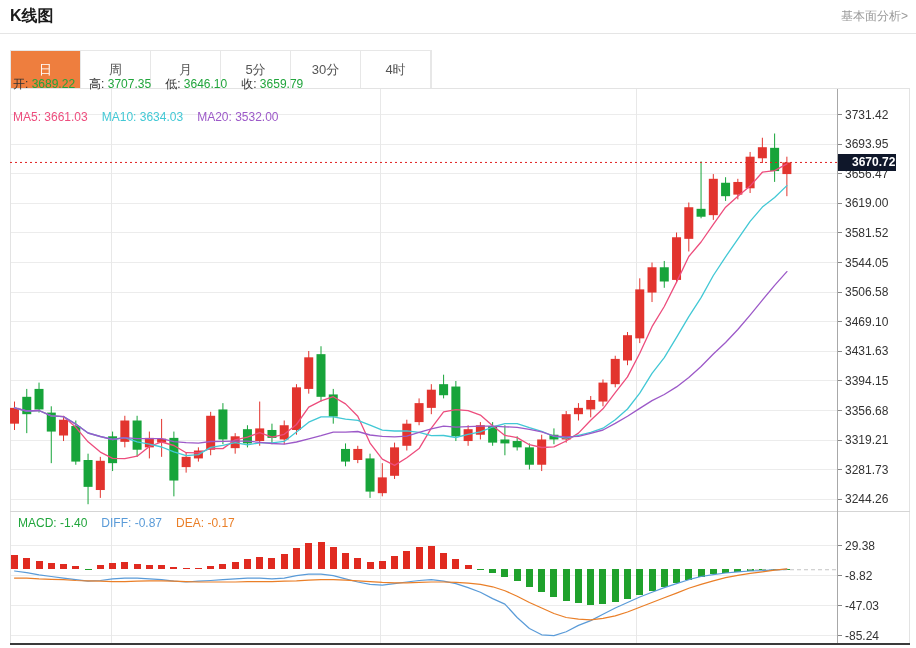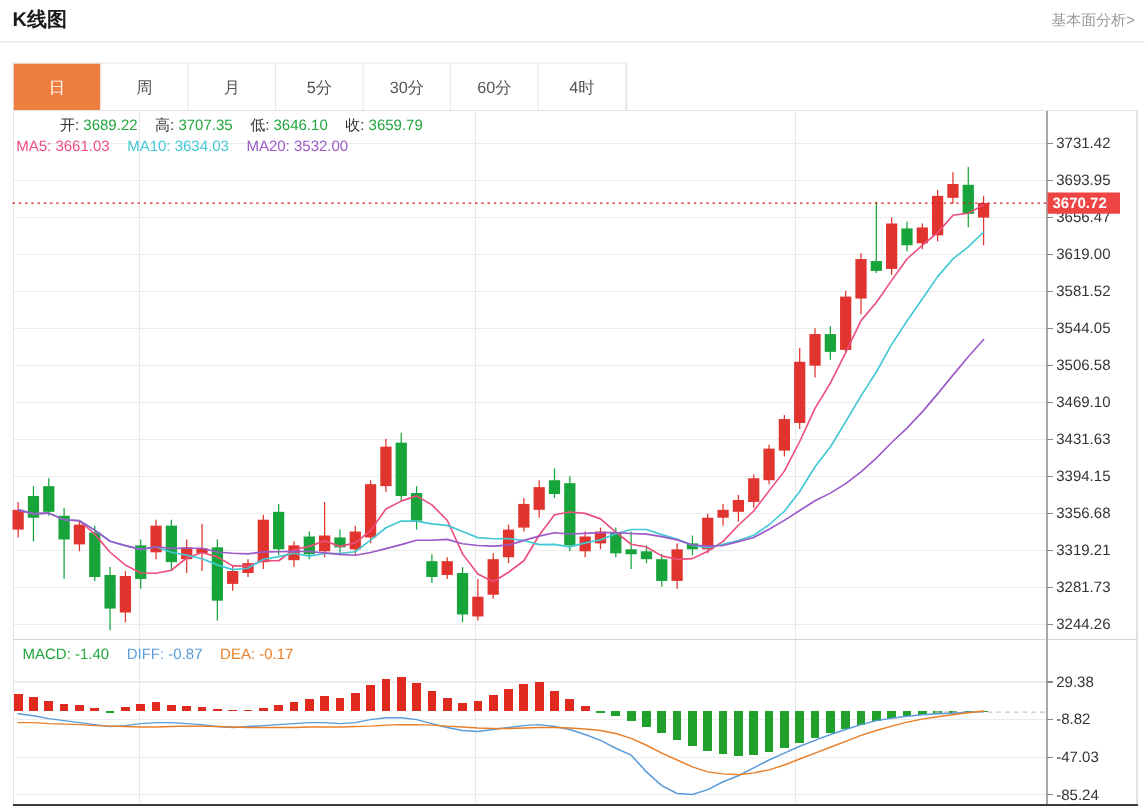--- a/index.html
+++ b/index.html
@@ -19,45 +19,44 @@
 
   #tab-bar { position:absolute; left:10px; top:50px; height:38px; display:flex;
              border:1px solid #e7e7e7; border-bottom:none; background:#fff; z-index:3; }
   .tab { width:70px; height:37px; line-height:37px; text-align:center; font-size:13px;
          color:#555; border-right:1px solid #e7e7e7; cursor:pointer; background:#fff; }
   .tab:last-child { border-right:1px solid #e7e7e7; }
   .tab.active { background:#ee7e3e; color:#fff; }
 
   .readout { position:absolute; z-index:3; font-size:12px; white-space:nowrap;
              pointer-events:none; }
-  #ohlc-row { left:13px; top:92px;margin-left:35px; }
+  #ohlc-row { left:13px; top:76px; }
   #ma-row   { left:13px; top:110px; }
   #macd-row { left:18px; top:516px; }
   .readout .item { margin-right:14px; }
 
   #price-tag { position:absolute; left:838px; top:154px; width:58px; height:17px;
-               background:#ef4444; color:#fff; font-size:12px; font-weight:bold;
-               line-height:17px; padding-left:4px; z-index:4; }
+               background:#0f172a; color:#fff; font-size:12px; font-weight:bold;
+               line-height:17px; padding-left:14px; z-index:4; }
 </style>
 </head>
 <body>
 
 <div id="page">
 
   <div class="hdr-title">K线图</div>
   <a class="hdr-link">基本面分析&gt;</a>
   <div class="hdr-divider"></div>
 
   <div id="tab-bar">
       <div class="tab active">日</div>
       <div class="tab">周</div>
       <div class="tab">月</div>
       <div class="tab">5分</div>
       <div class="tab">30分</div>
-      <div class="tab">60分</div>
       <div class="tab">4时</div>
     </div>
 
   <div id="ohlc-row" class="readout"><span class="item"><span style="color: rgb(51, 51, 51);">开: </span><span style="color: rgb(33, 165, 60);">3689.22</span></span><span class="item"><span style="color: rgb(51, 51, 51);">高: </span><span style="color: rgb(33, 165, 60);">3707.35</span></span><span class="item"><span style="color: rgb(51, 51, 51);">低: </span><span style="color: rgb(33, 165, 60);">3646.10</span></span><span class="item"><span style="color: rgb(51, 51, 51);">收: </span><span style="color: rgb(33, 165, 60);">3659.79</span></span></div>
   <div id="ma-row" class="readout"><span class="item"><span style="color: rgb(237, 77, 125);">MA5: </span><span style="color: rgb(237, 77, 125);">3661.03</span></span><span class="item"><span style="color: rgb(66, 200, 213);">MA10: </span><span style="color: rgb(66, 200, 213);">3634.03</span></span><span class="item"><span style="color: rgb(156, 89, 200);">MA20: </span><span style="color: rgb(156, 89, 200);">3532.00</span></span></div>
   <div id="macd-row" class="readout"><span class="item"><span style="color: rgb(33, 165, 60);">MACD: </span><span style="color: rgb(33, 165, 60);">-1.40</span></span><span class="item"><span style="color: rgb(90, 155, 216);">DIFF: </span><span style="color: rgb(90, 155, 216);">-0.87</span></span><span class="item"><span style="color: rgb(234, 127, 40);">DEA: </span><span style="color: rgb(234, 127, 40);">-0.17</span></span></div>
 
   <svg id="chart-svg" width="916" height="648">
       <g>
         <line x1="10" x2="837" y1="114.5" y2="114.5" stroke="#ececec" stroke-width="1" shape-rendering="crispEdges"></line>

